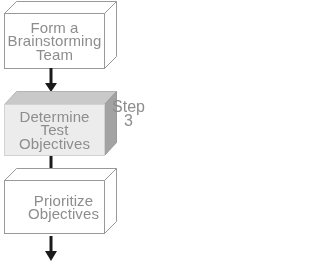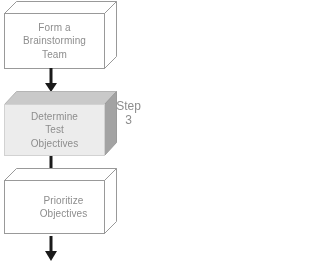--- a/index.html
+++ b/index.html
@@ -30,38 +30,38 @@
     top: 0;
     overflow: visible;
   }
   .box-label {
     position: absolute;
     display: flex;
     align-items: center;
     justify-content: center;
     text-align: center;
     color: #8d8d8d;
-    font-size: 10px;
+    font-size: 15px;
     line-height: 13.5px;
     letter-spacing: 0.1px;
     white-space: pre-line;
     pointer-events: none;
   }
 
   
   .arrow {
     position: absolute;
   }
   .arrow svg { display: block; overflow: visible; }
 
   
   .step-caption {
     position: absolute;
     color: #8d8d8d;
-    font-size: 12px;
+    font-size: 16px;
     line-height: 13.5px;
     text-align: center;
     white-space: pre-line;
   }
 </style>
 </head>
 <body>
 
 <div id="stage">
 

